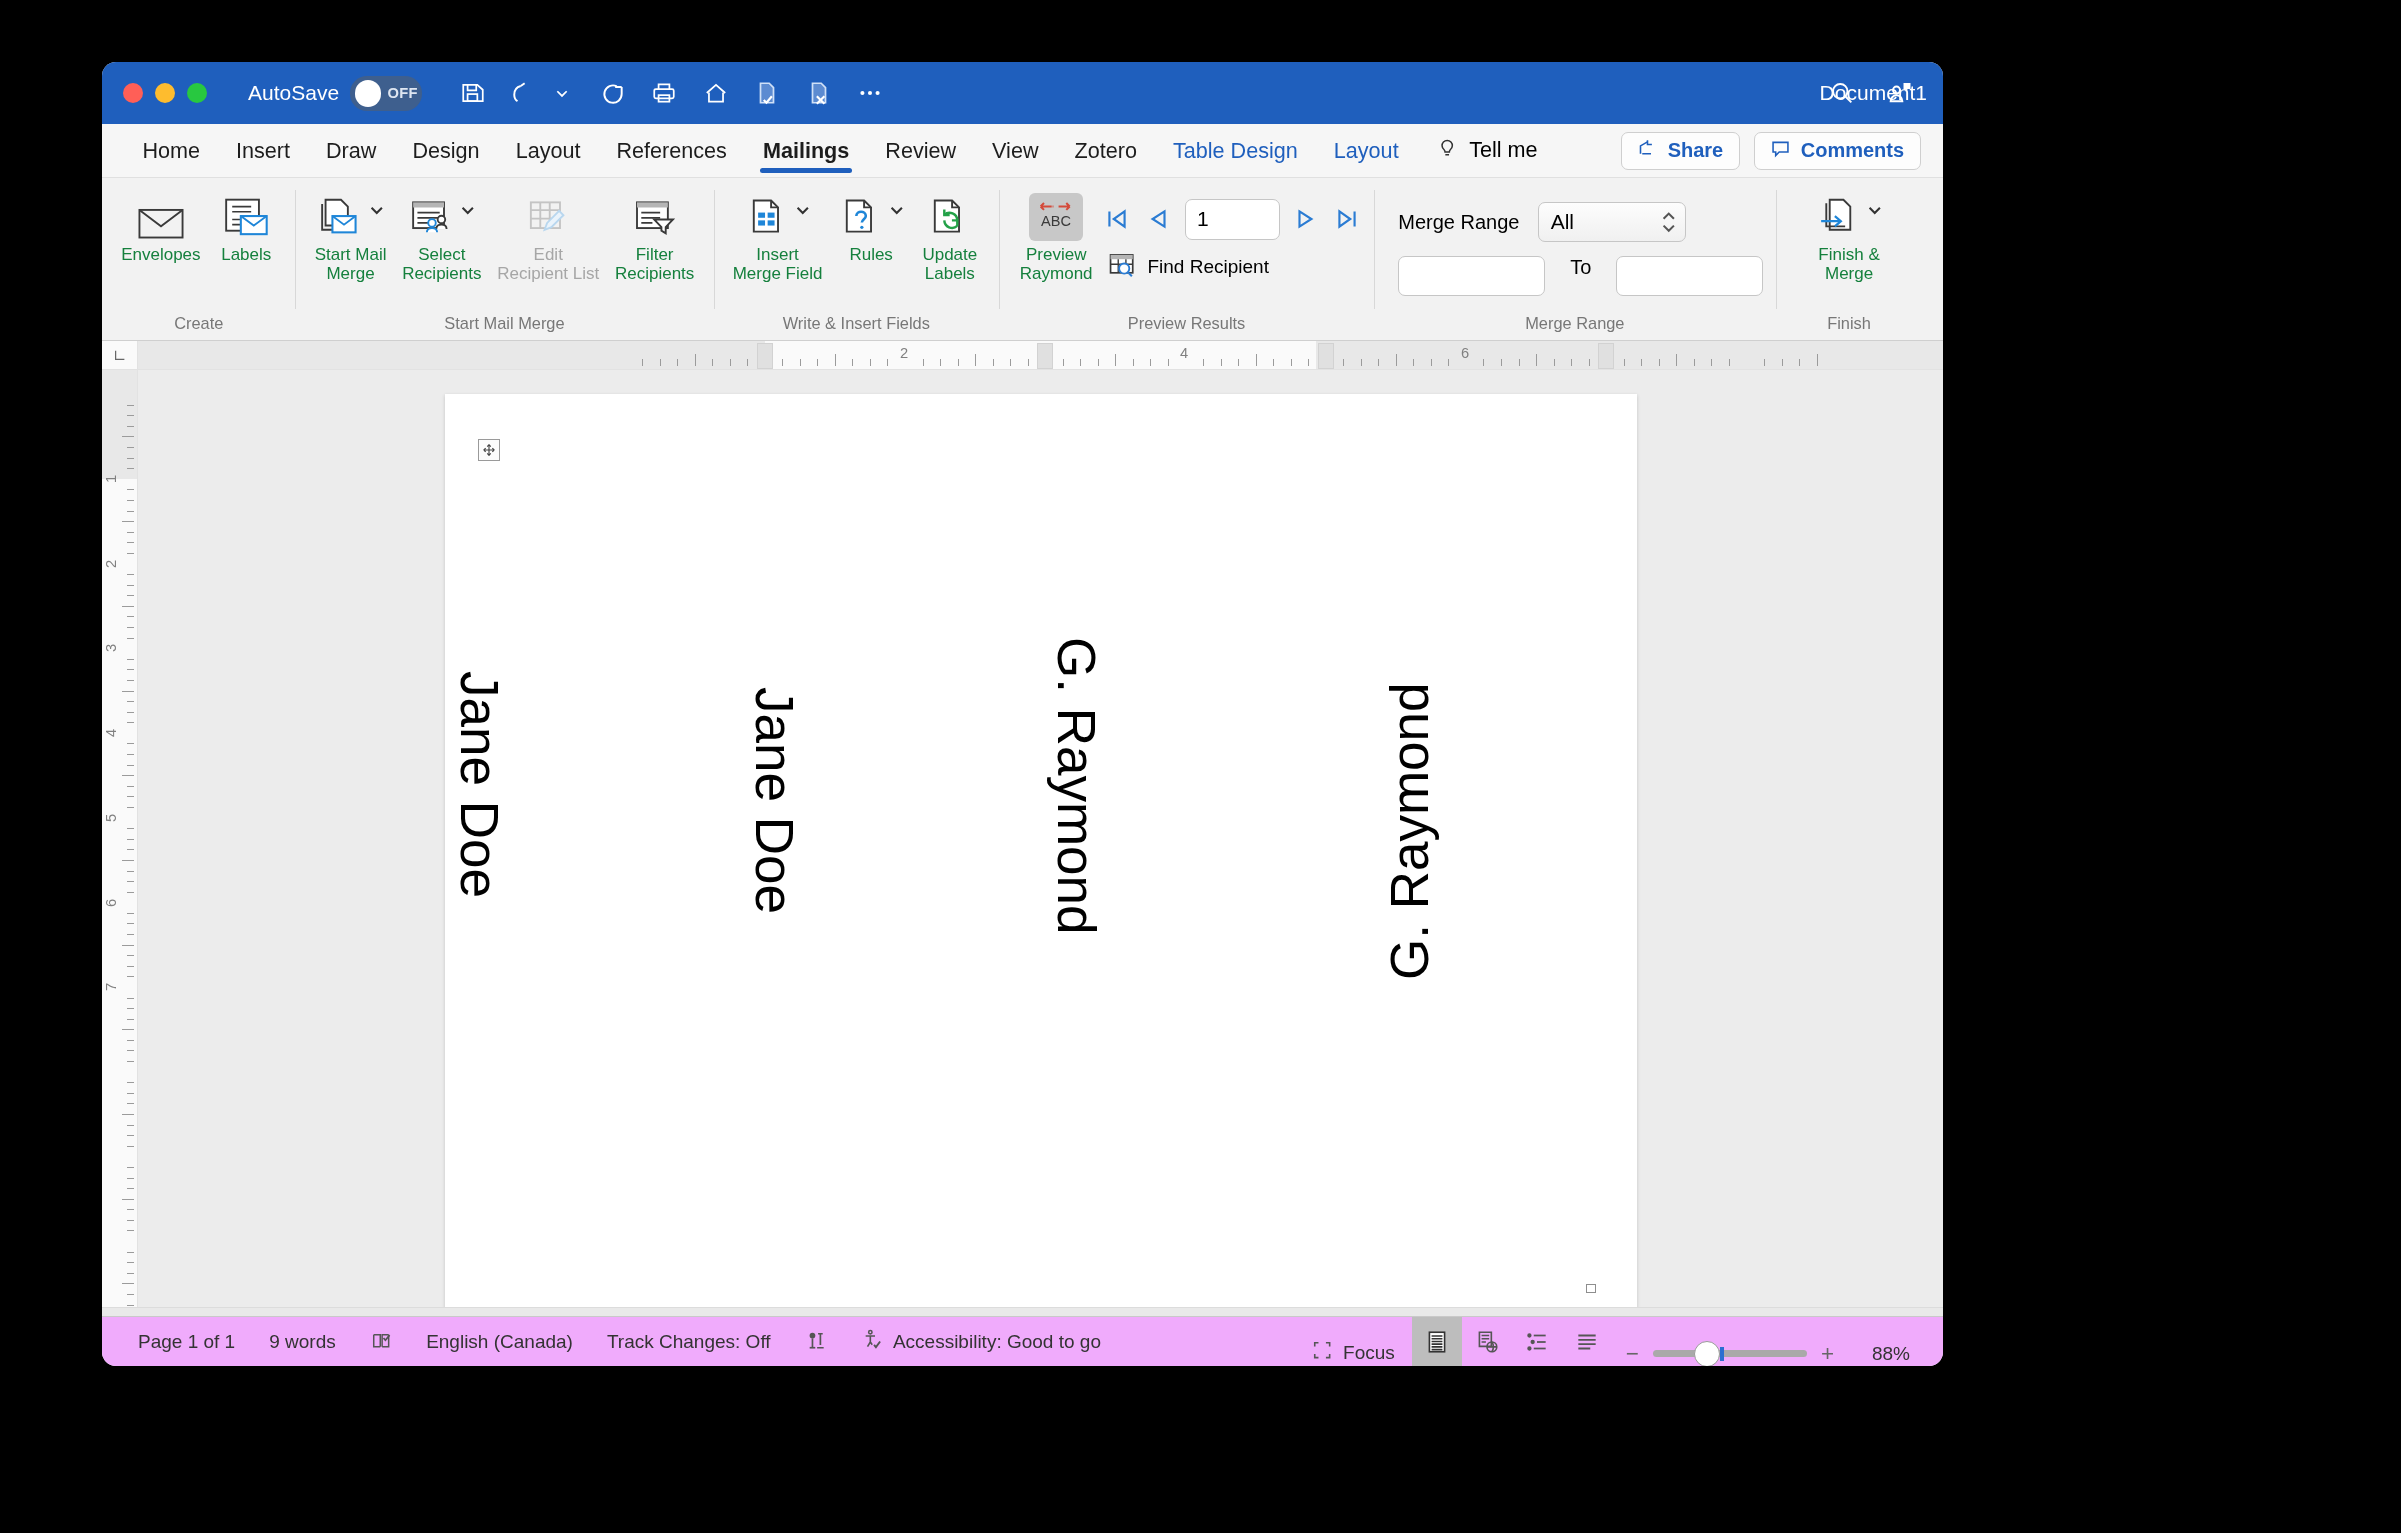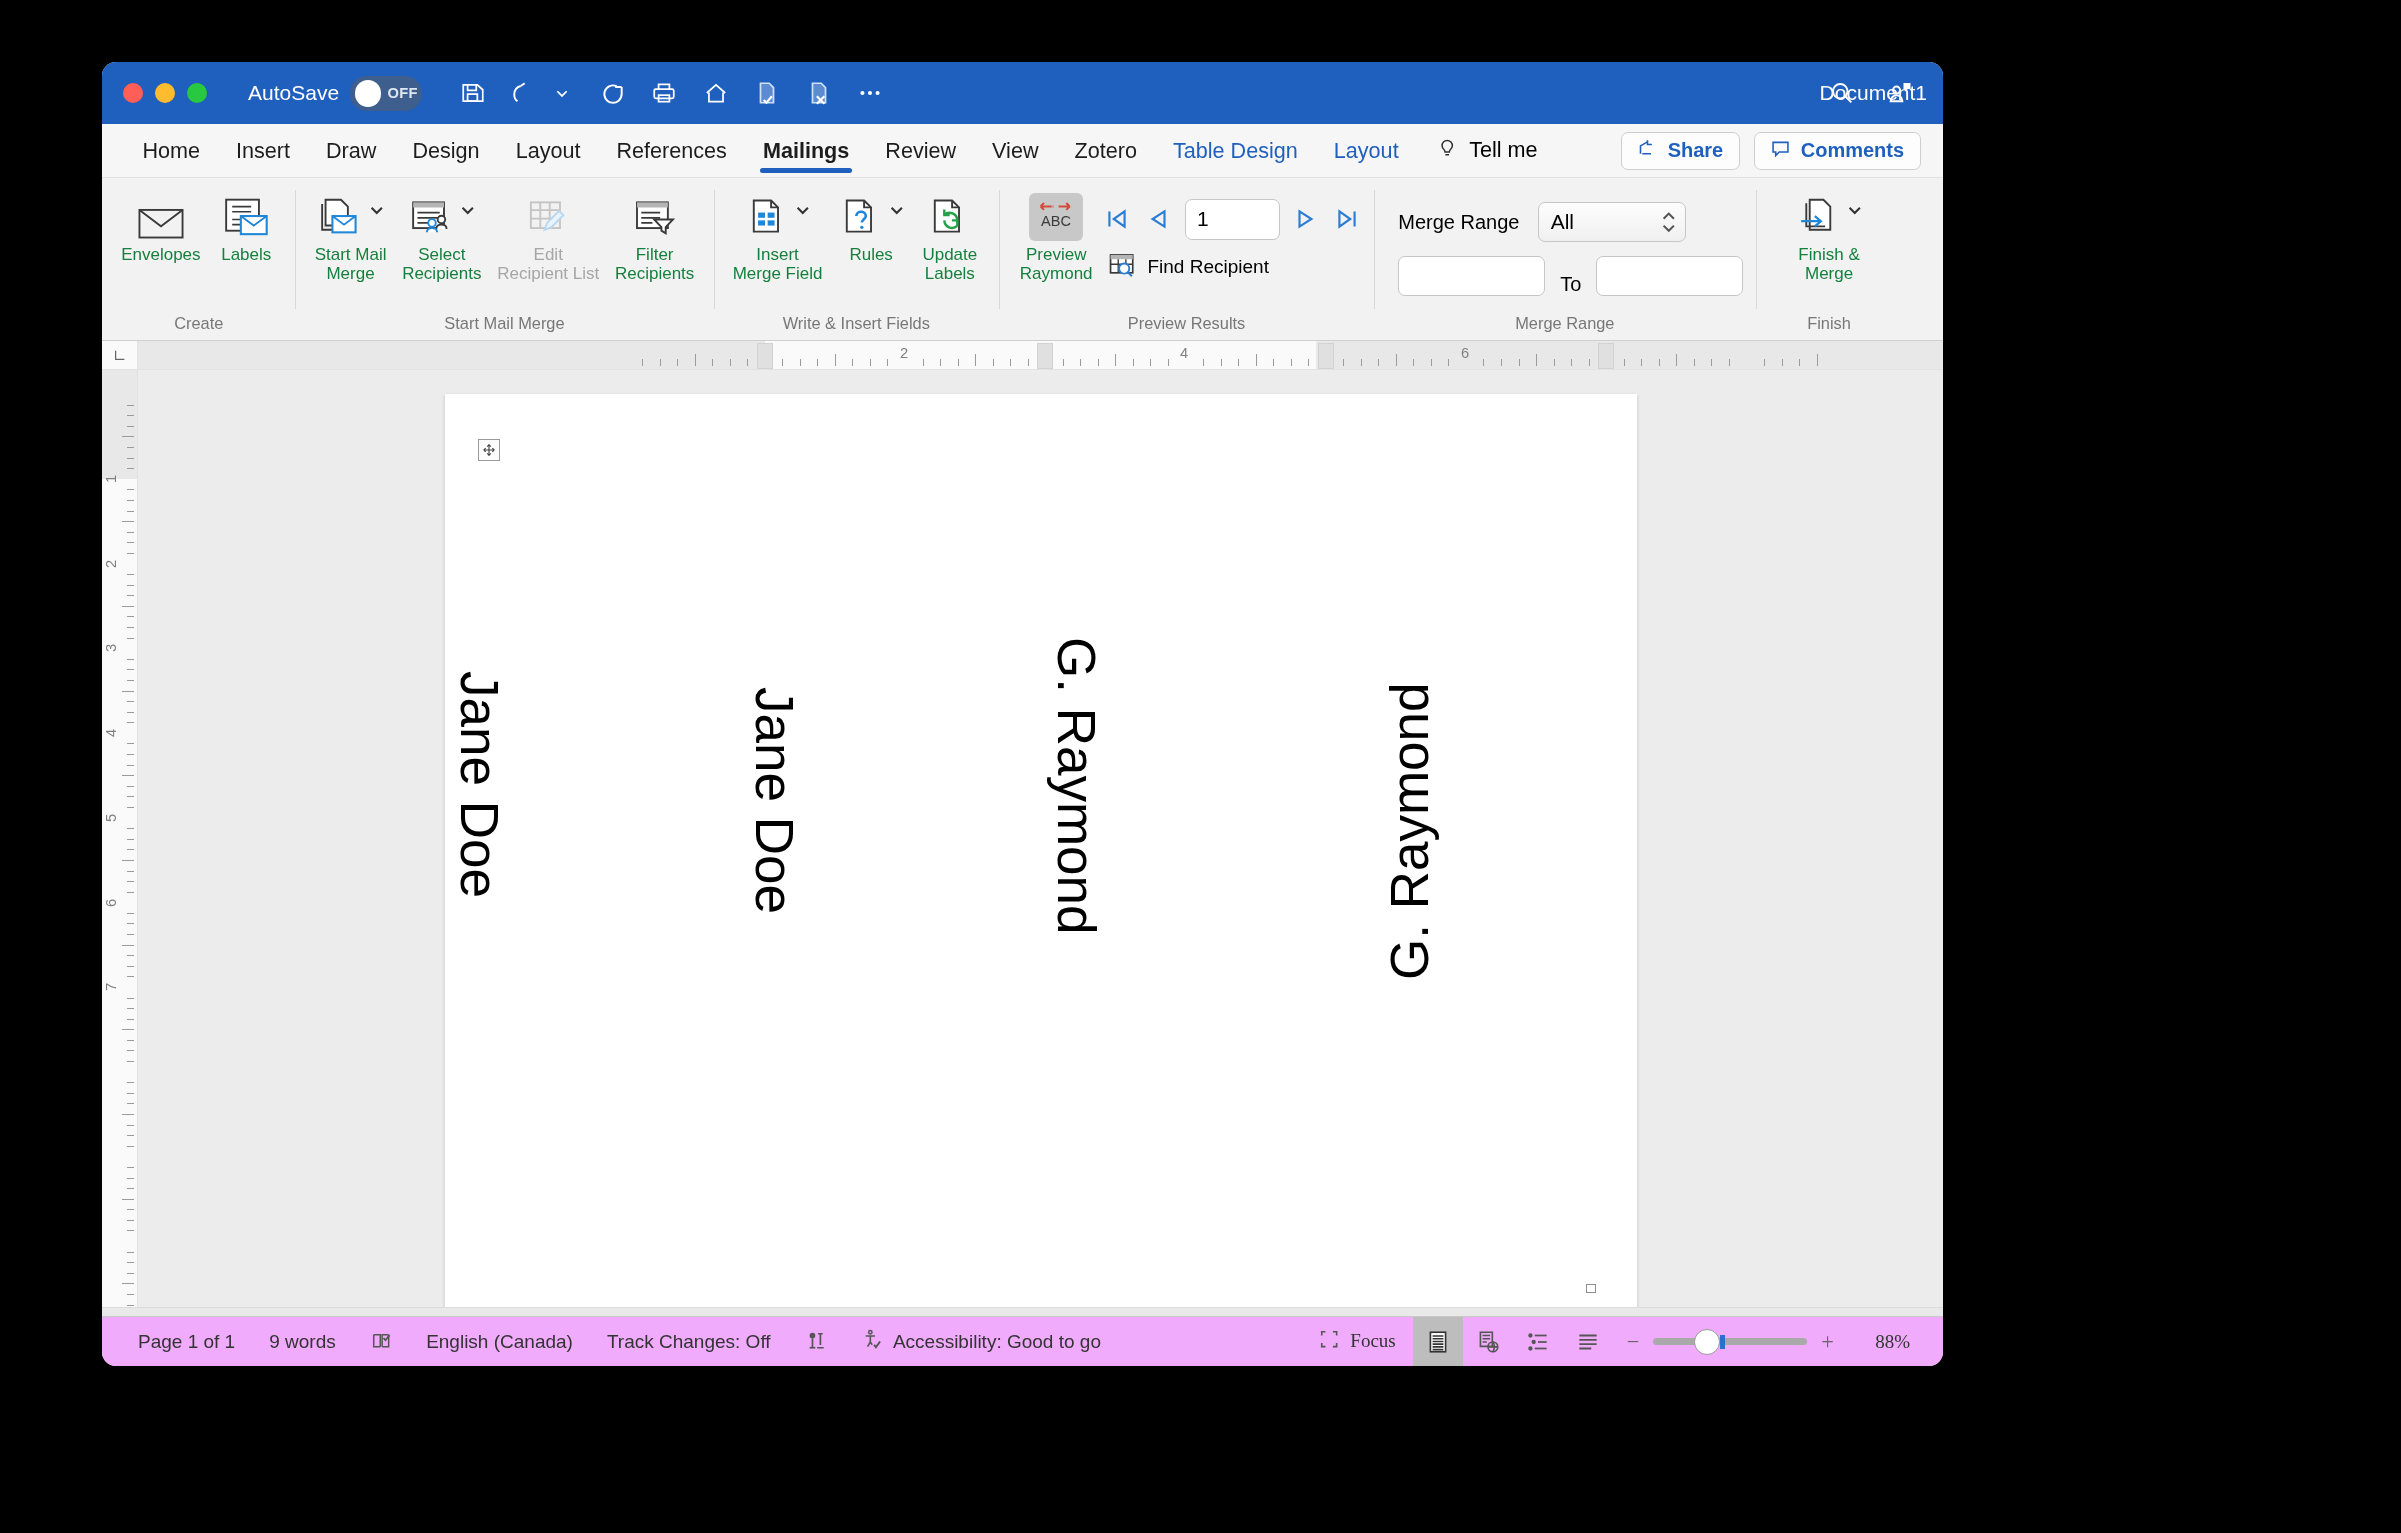--- a/index.html
+++ b/index.html
@@ -112,21 +112,21 @@
 
   
   .mr-row1 { display: flex; align-items: center; gap: 19px; padding-top: 15.5px; }
   .mr-lab { font-size: 20px; }
   .mr-select {
     width: 148px; height: 40px; background: linear-gradient(#fdfdfd,#f0f0f0);
     border: 0.9px solid #c6c6c6; border-radius: 7px;
     display: flex; align-items: center; padding: 0 8.6px 0 11.2px; font-size: 21px; position: relative;
   }
   .mr-select .stepper { margin-left: auto; display: flex; flex-direction: column; gap: 1.7px; }
-  .mr-row2 { display: flex; align-items: flex-end; gap: 15px; padding-top: 12px; }
+  .mr-row2 { display: flex; align-items: flex-start; gap: 25px; padding-top: 12px; }
   .mr-input { width: 147px; height: 40px; background: #fff; border: 0.9px solid #c6c6c6; border-radius: 7px; }
   .mr-to { font-size: 20px; }
 
   
   .workarea { flex: 1; display: flex; flex-direction: column; min-height: 0; background: #ececec; }
   .hruler {
     height: 29px; background: #fafafa; display: flex; align-items: stretch;
     border-bottom: 0.9px solid #e2e2e2; flex: 0 0 auto; position: relative;
   }
   .corner { width: 36px; border-right: 0.9px solid #e2e2e2; display:flex;align-items:center;justify-content:center; }
@@ -156,21 +156,21 @@
   }
   .vtext.cw  { transform-origin: 0 0; transform: rotate(90deg); }
   .vtext.ccw { transform-origin: 0 0; transform: rotate(-90deg); }
 
   
   .statusbar {
     height: 50px; background: #f0abfc; border-top: 0.9px solid #c9c9c9;
     display: flex; align-items: center; padding: 17px 19px; gap: 0; flex: 0 0 auto;
   }
   .sb-item { font-size: 19px; color: #333; padding: 0 17px; display: flex; align-items: center; gap: 9.5px; }
-  .sb-right { margin-left: auto; display: flex; align-items: center; font-family: Liberation Serif, serif; }
+  .sb-right { margin-left: auto; display: flex; align-items: flex-end; }
   .viewbtn { width: 50px; height: 50px; display: flex; align-items: center; justify-content: center; }
   .viewbtn.on { background: #bdbdbd; }
   .zoomwrap { display: flex; align-items: center; gap: 14px; padding: 0 14px; }
   .slider { width: 154px; height: 7px; background: #a9a9a9; border-radius: 3.5px; position: relative; }
   .slider .knob2 {
     position: absolute; left: 41px; top: -9.5px; width: 26px; height: 26px;
     border-radius: 50%; background: #fff; border: 0.9px solid #9a9a9a;
   }
   .slider .mark { position: absolute; left: 67px; top: -3.5px; width: 4.3px; height: 14px; background: #2b6fd0; }
   .zoompct { font-size: 19px; color: #333; width: 62px; text-align: right; }

